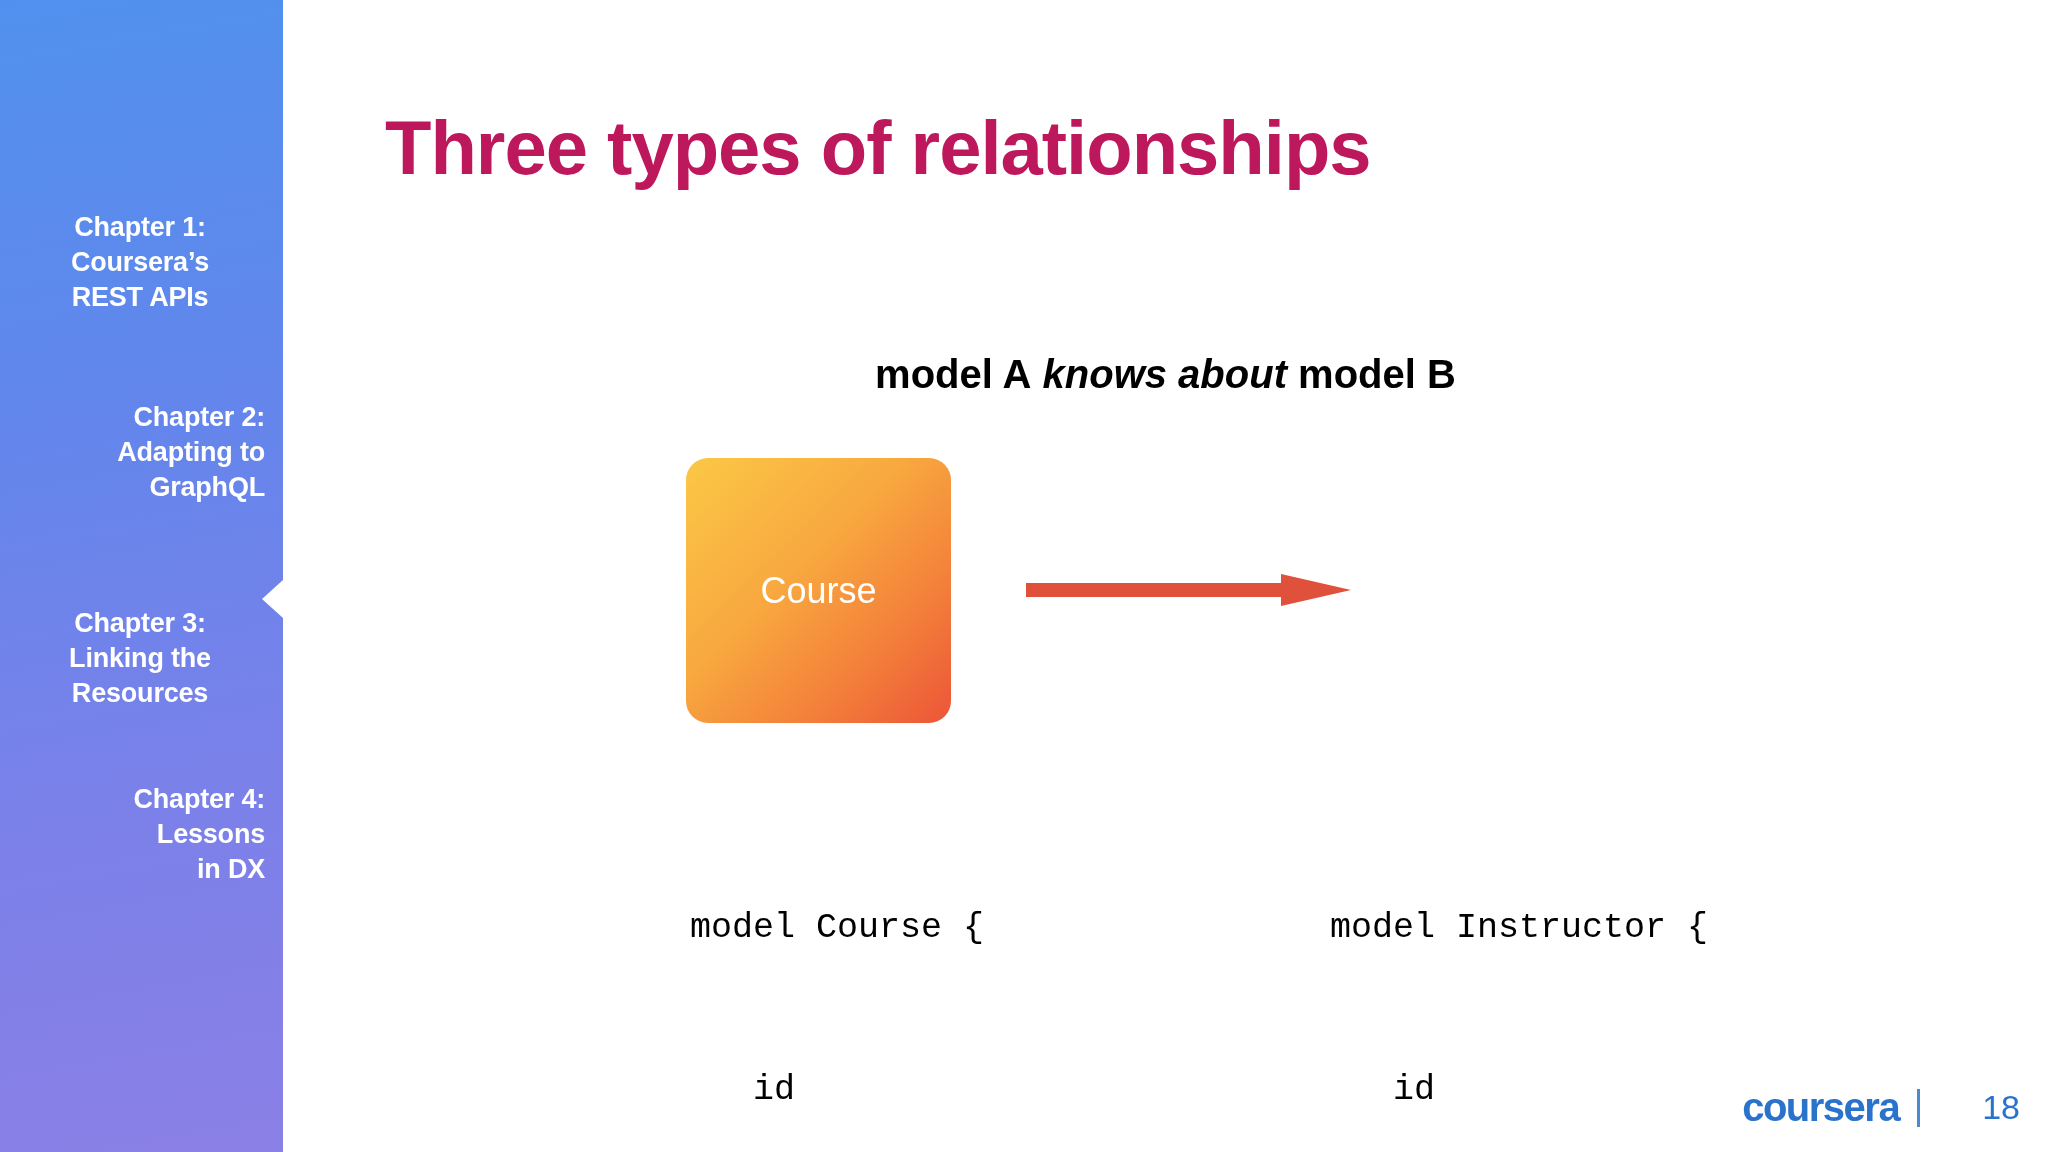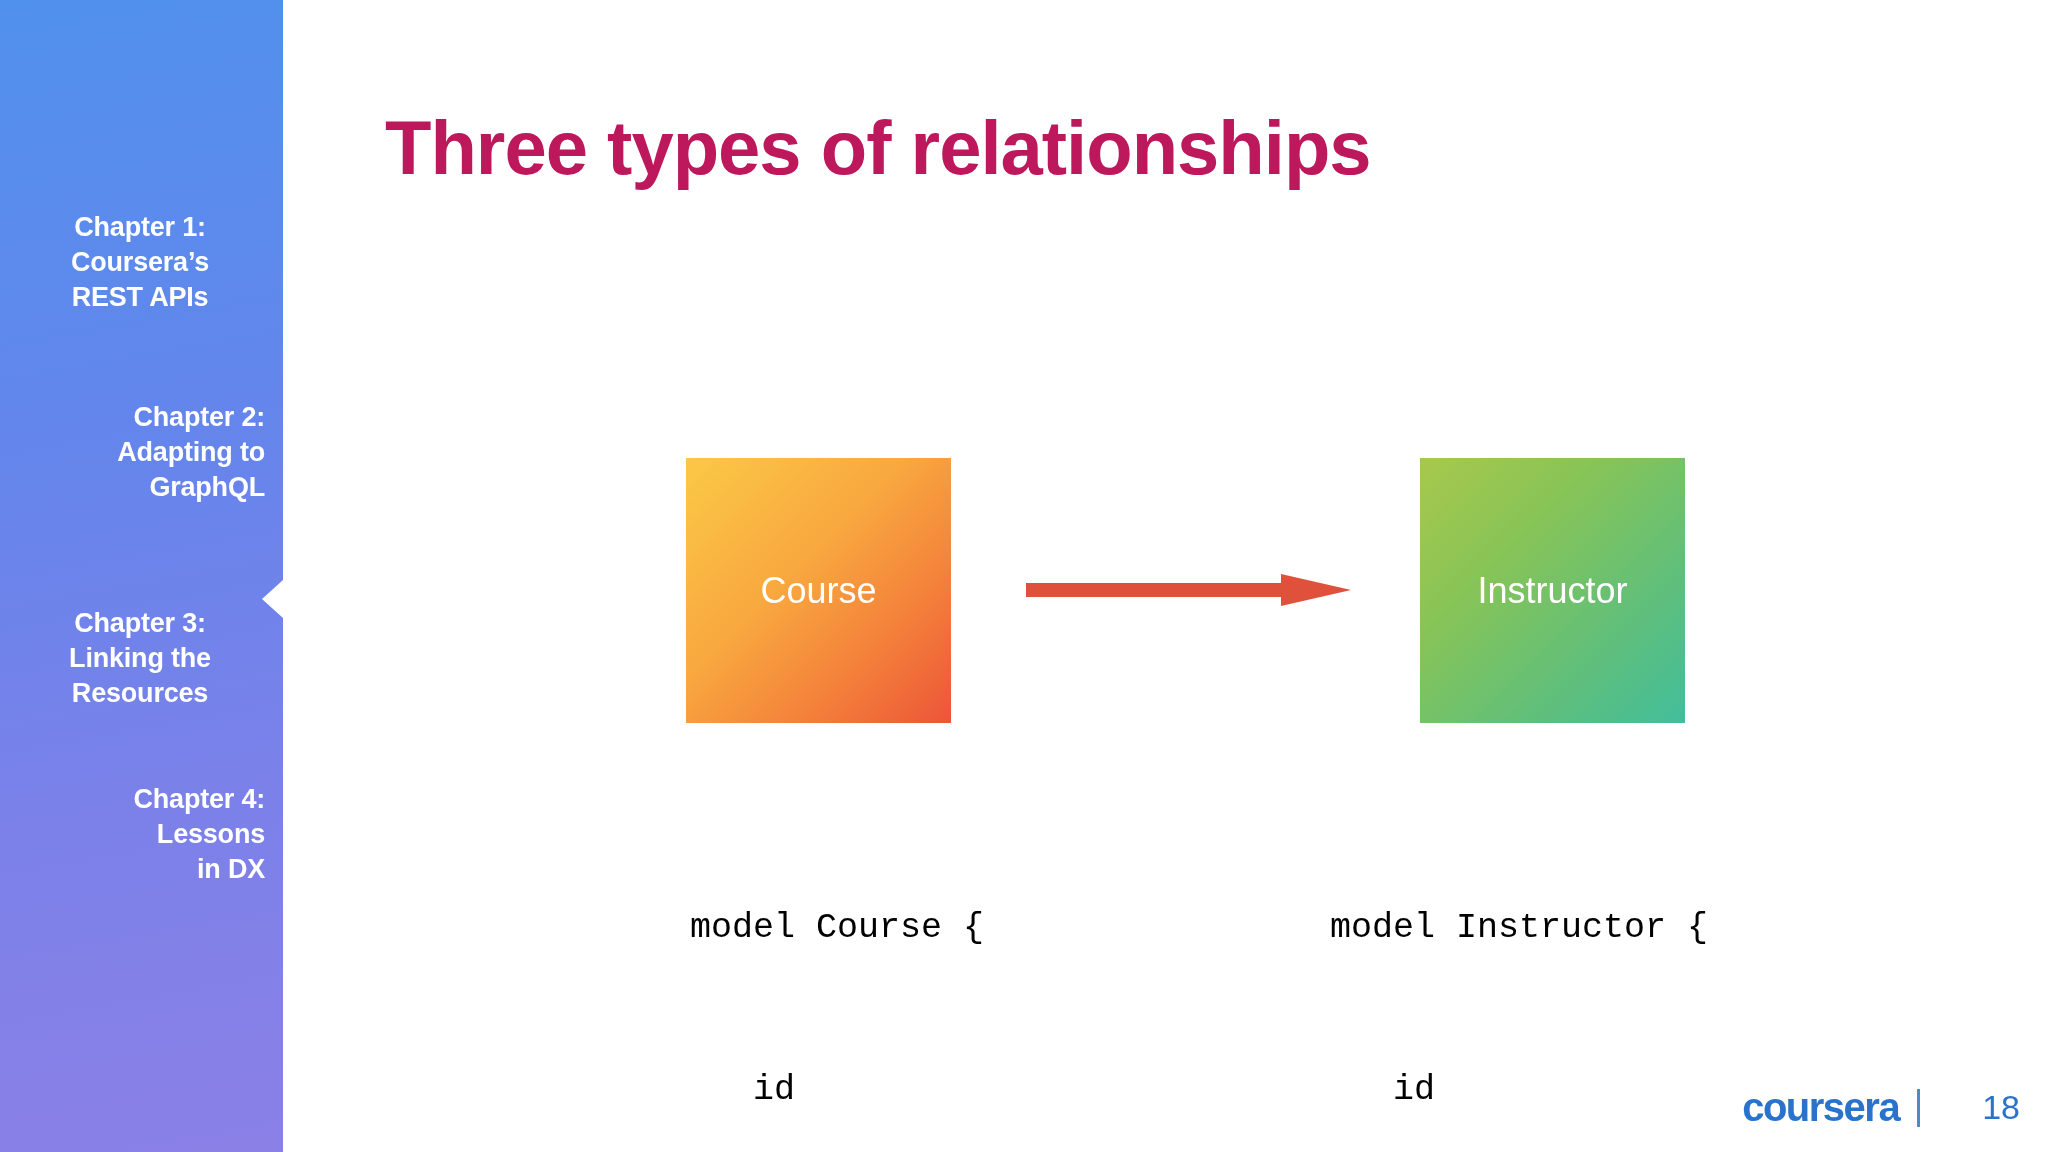--- a/index.html
+++ b/index.html
@@ -97,20 +97,21 @@
     align-items: center;
     justify-content: center;
     color: #ffffff;
     font-size: 36px;
     font-weight: normal;
   }
   #box-course {
     left: 686px;
     top: 458px;
     background: linear-gradient(135deg, #FBC846 0%, #F8A83F 42%, #F3803A 72%, #EC5538 100%);
+    border-radius: 22px;
   }
   #box-instructor {
     left: 1420px;
     top: 458px;
     background: linear-gradient(135deg, #A8C84B 0%, #86C458 35%, #5EBF7C 72%, #42BE9C 100%);
   }
 
   
   #relationship-arrow {
     position: absolute;
@@ -185,28 +186,26 @@
       <span class="ch-label">Chapter 4:</span>
       <span class="ch-desc">Lessons<br>in DX</span>
     </div>
 
   </div>
 
   <div id="active-marker"></div>
 
   <div id="page-title">Three types of relationships</div>
 
+  <div id="subtitle"><span class="b">model A</span><span>&nbsp;</span><span class="bi">knows about</span><span>&nbsp;</span><span class="b">model B</span></div>
 
   <div class="model-box" id="box-course">
     <span>Course</span>
   </div>
 
-  <div class="model-box" id="box-instructor">
-    <span>Instructor</span>
-  </div>
 
   <svg id="relationship-arrow" viewBox="0 0 325 36">
     <rect x="0" y="11" width="265" height="14" fill="#E0513C"></rect>
     <polygon points="255,2 325,18 255,34" fill="#E0513C"></polygon>
   </svg>
 
   <div class="code-block" id="code-course">
     <span class="code-line">model Course {</span>
     <span class="code-line">   id</span>
     

